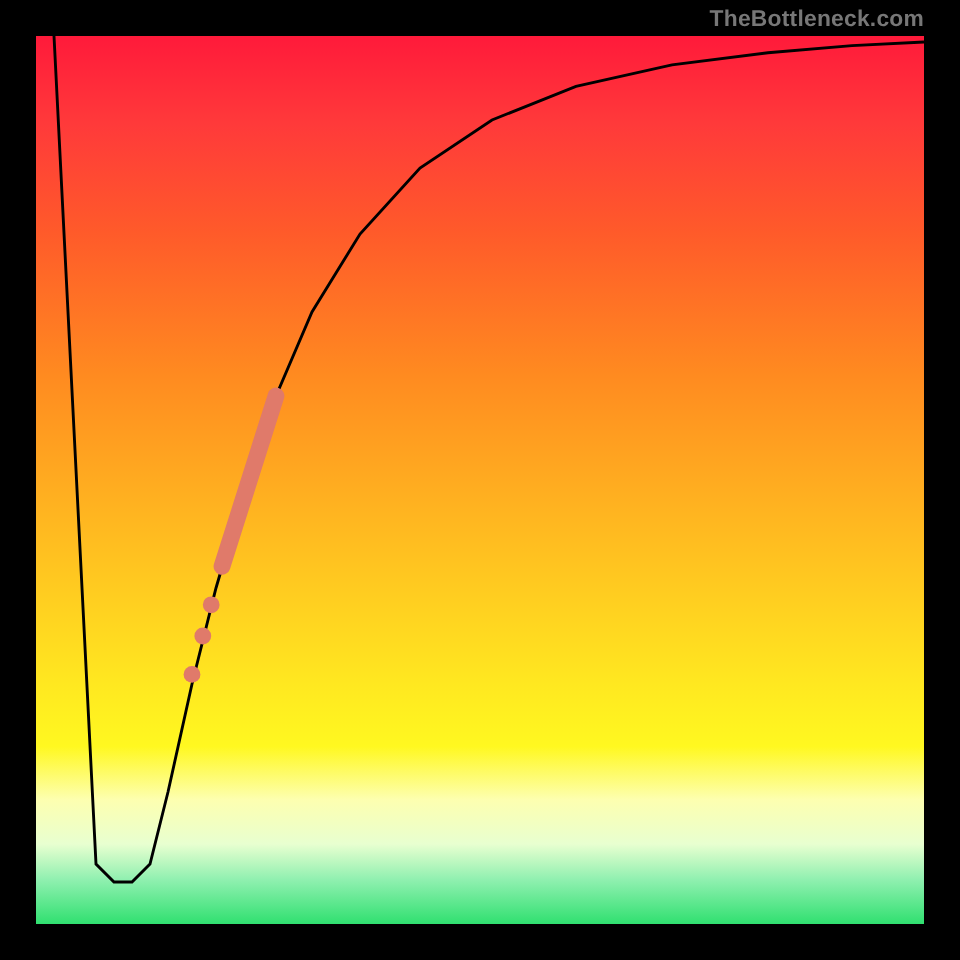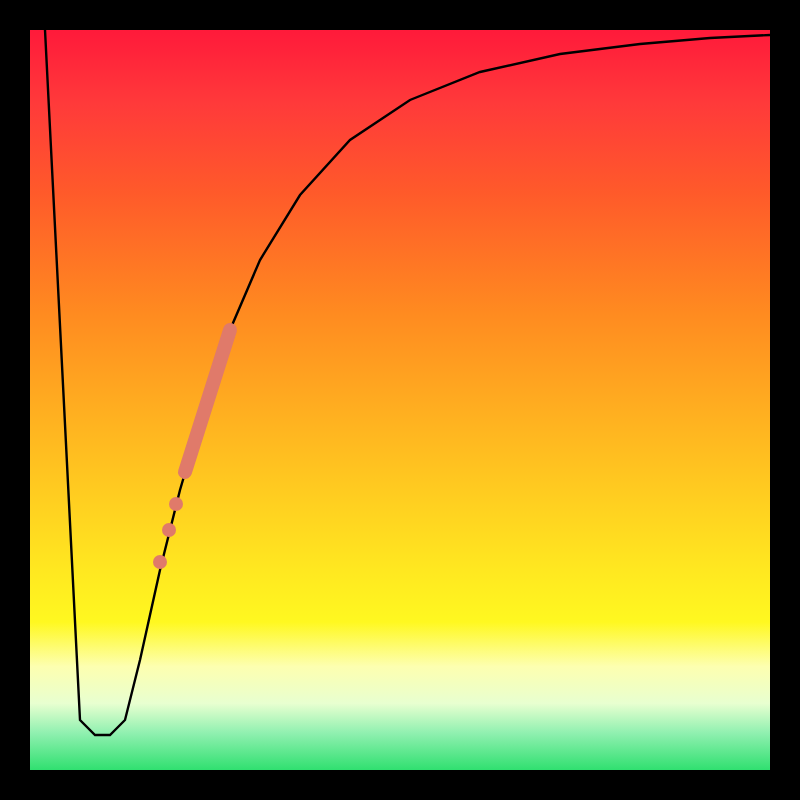--- a/index.html
+++ b/index.html
@@ -55,20 +55,21 @@
     font-weight: 600;
     color: #777;
     letter-spacing: 0.2px;
     user-select: none;
   }
 </style>
 </head>
 <body>
 
 <div class="frame">
+  <div class="watermark">TheBottleneck.com</div>
 
   <div class="plot">
     <svg viewBox="0 0 740 740" preserveAspectRatio="none">
       <path id="curve-path" fill="none" d="M15 0 L50 690 L65 705 L80 705 L95 690 L110 630 L130 540 L150 460 L175 375 L200 300 L230 230 L270 165 L320 110 L380 70 L450 42 L530 24 L610 14 L680 8 L740 5" stroke="#000000" stroke-width="2.4"></path>
       <line id="hl-seg" stroke-linecap="round" x1="155" y1="442" x2="200" y2="300" stroke="#e07a6a" stroke-width="14"></line>
       <g id="hl-dots">
           <circle cx="146" cy="474" r="7" fill="#e07a6a"></circle>
           <circle cx="139" cy="500" r="7" fill="#e07a6a"></circle>
           <circle cx="130" cy="532" r="7" fill="#e07a6a"></circle>
         </g>

